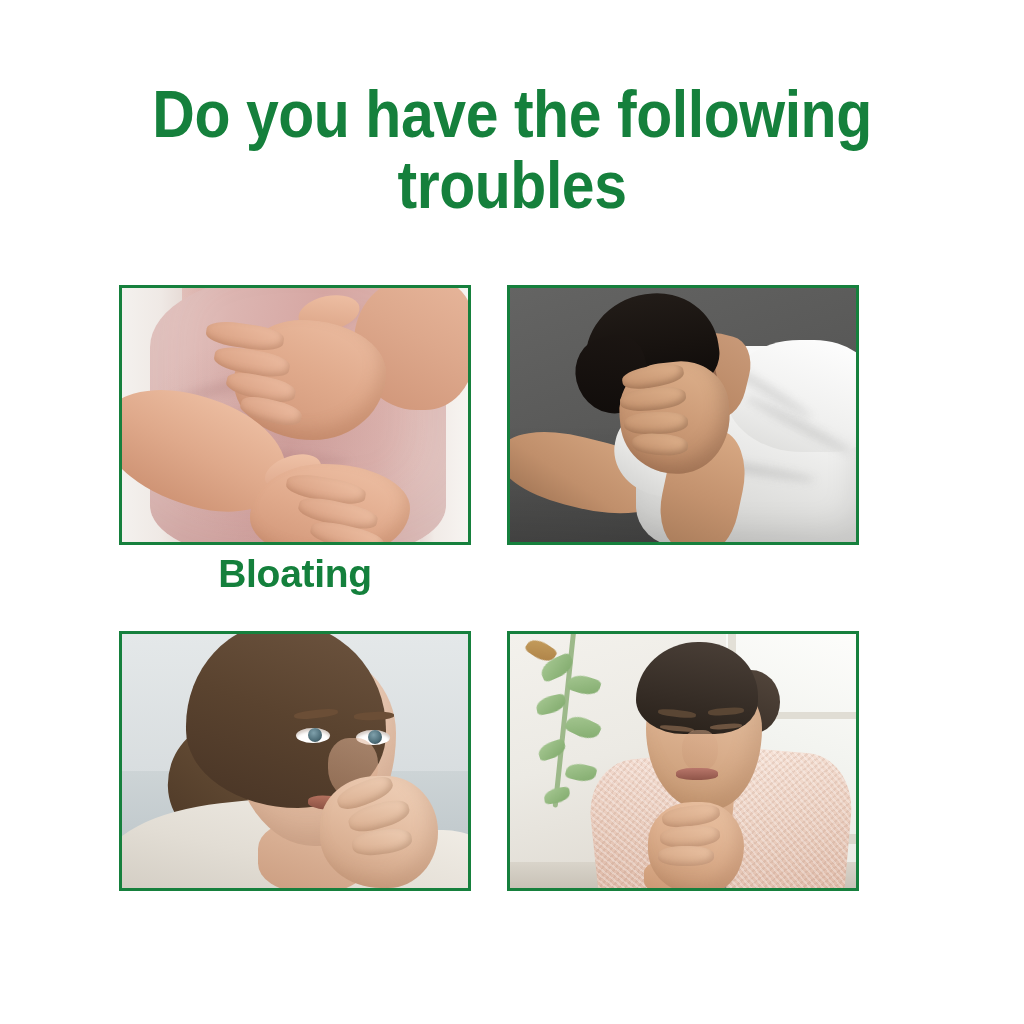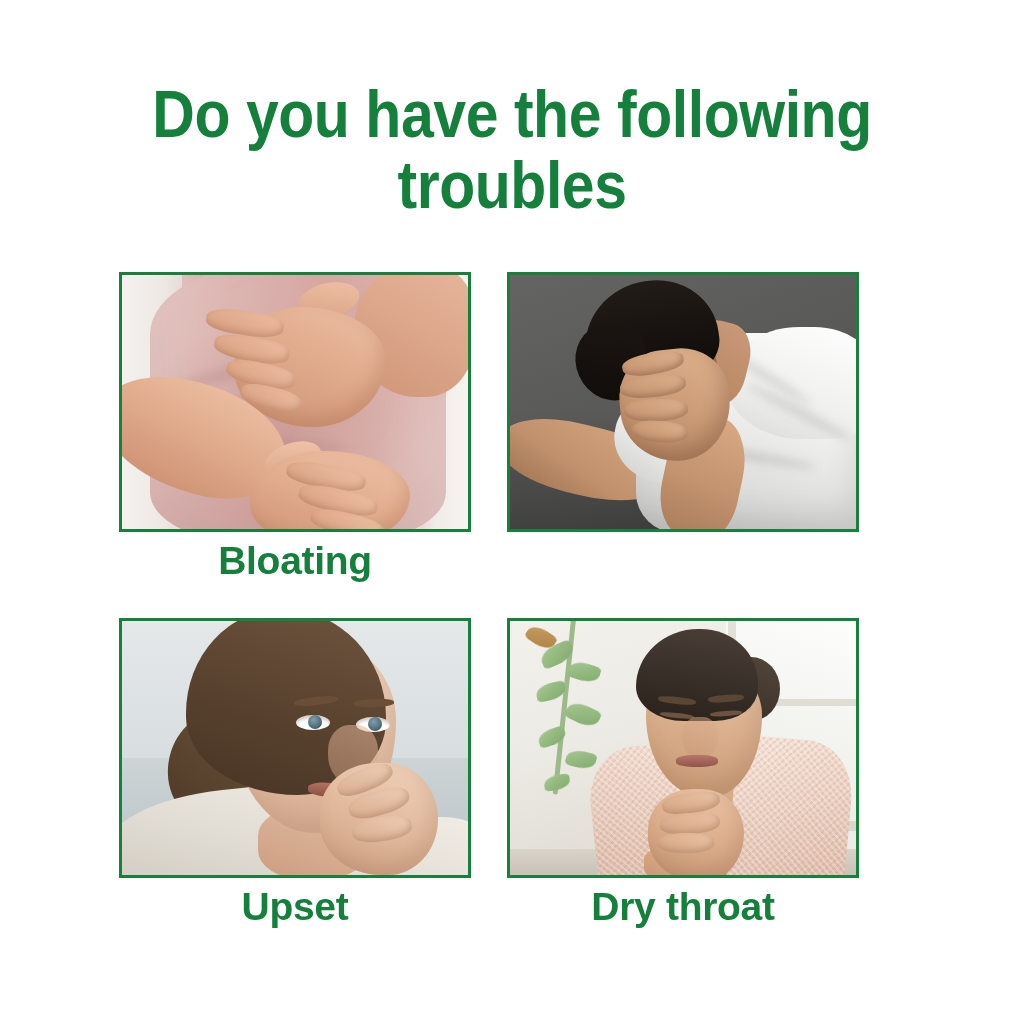--- a/index.html
+++ b/index.html
@@ -36,21 +36,21 @@
     letter-spacing: -0.5px;
     transform: scaleX(0.88);
     transform-origin: 50% 0;
     white-space: pre-line;
   }
 
   
   .grid {
     position: absolute;
     left: 119px;
-    top: 272px;
+    top: 285px;
     width: 786px;
     display: grid;
     grid-template-columns: 352px 352px;
     grid-template-rows: auto auto;
     column-gap: 78px;
     row-gap: 43px;
     gap: 36px;
   }
 
   .card {
@@ -547,21 +547,20 @@
           <div class="p3-iris p3-iris1"></div>
           <div class="p3-iris p3-iris2"></div>
           <div class="p3-nose"></div>
           <div class="p3-lip"></div>
           <div class="p3-hand"></div>
           <div class="p3-hf p3-hf1"></div>
           <div class="p3-hf p3-hf2"></div>
           <div class="p3-hf p3-hf3"></div>
         </div>
       </div>
-      <div class="caption">Upset</div>
     </div>
 
     <div class="card">
       <div class="photo-frame">
         <div class="photo p4">
           <div class="p4-window"></div>
           <div class="p4-frameV"></div>
           <div class="p4-frameH"></div>
           <div class="p4-sill"></div>
           <div class="p4-floor"></div>
@@ -591,17 +590,16 @@
           <div class="p4-eyeC p4-eyeC2"></div>
           <div class="p4-noseB"></div>
           <div class="p4-lipB"></div>
           <div class="p4-wrist"></div>
           <div class="p4-hand"></div>
           <div class="p4-hfg p4-hfg1"></div>
           <div class="p4-hfg p4-hfg2"></div>
           <div class="p4-hfg p4-hfg3"></div>
         </div>
       </div>
-      <div class="caption">Dry throat</div>
     </div>
 
   </div>
 </div>
 
 </body></html>

